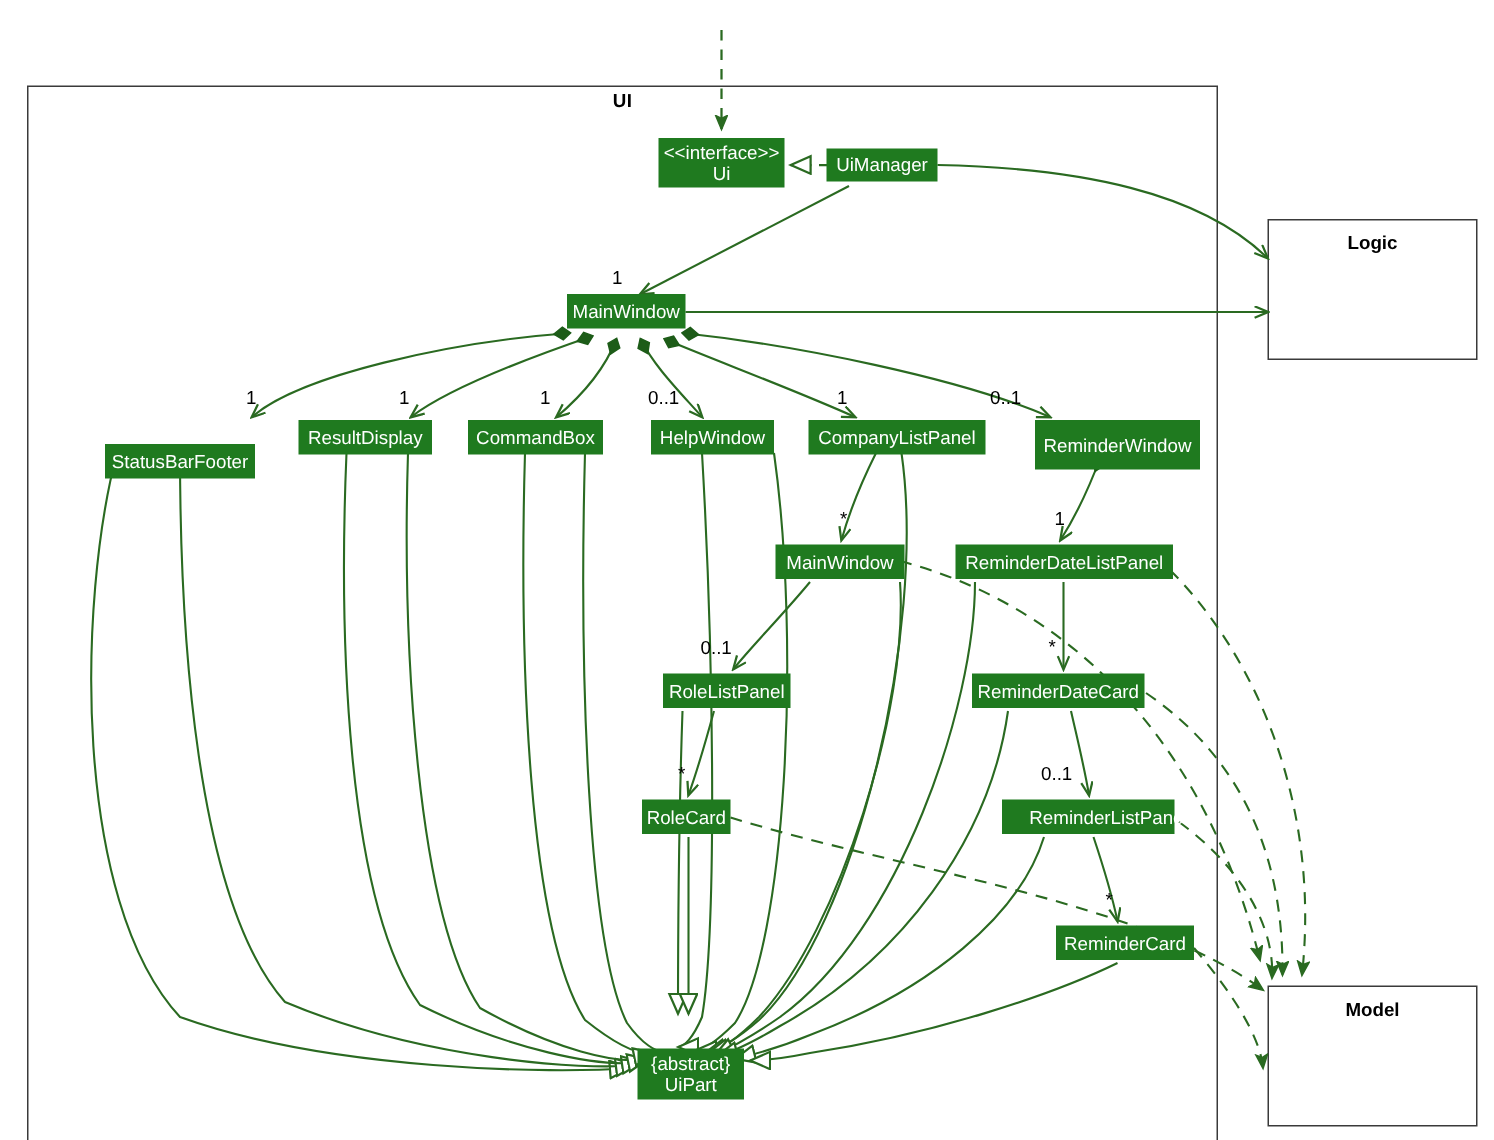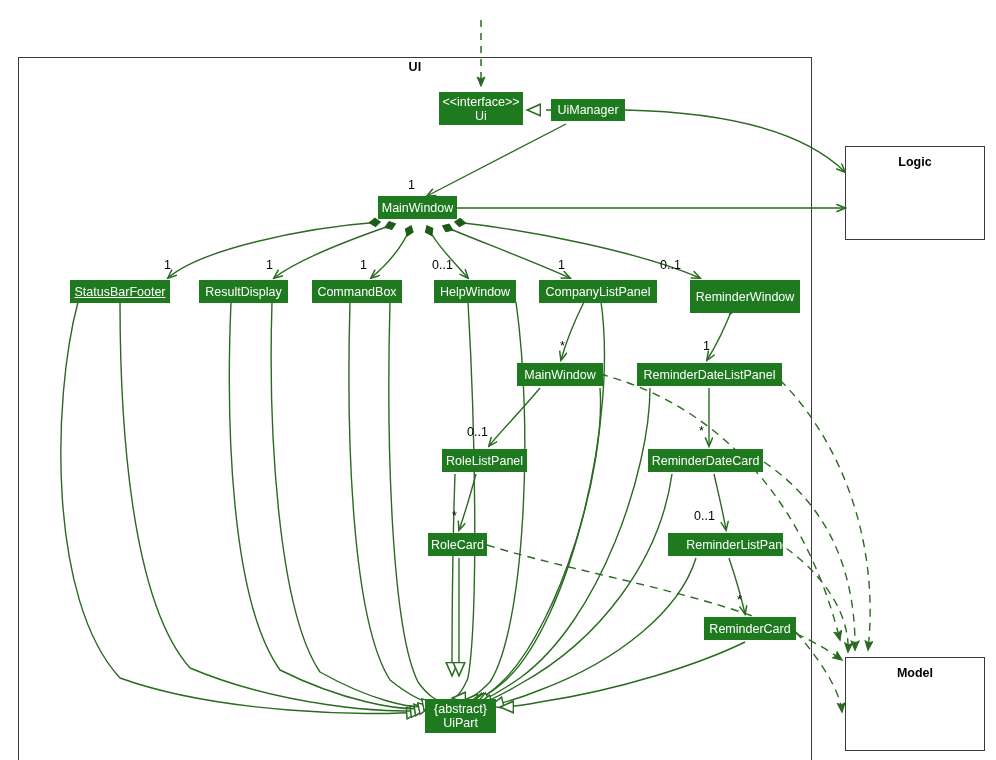--- a/index.html
+++ b/index.html
@@ -180,21 +180,21 @@
   </div>
 
   <div class="node" style="left:551px; top:99px; width:74px; height:22px;">
     <span class="l1">UiManager</span>
   </div>
 
   <div class="node" style="left:378px; top:196px; width:79px; height:23px;">
     <span class="l1">MainWindow</span>
   </div>
 
-  <div class="node" style="left:70px; top:280px; width:100px; height:23px;text-decoration:underline;">
+  <div class="node" style="left:70px; top:296px; width:100px; height:23px;">
     <span class="l1">StatusBarFooter</span>
   </div>
 
   <div class="node" style="left:199px; top:280px; width:89px; height:23px;">
     <span class="l1">ResultDisplay</span>
   </div>
 
   <div class="node" style="left:312px; top:280px; width:90px; height:23px;">
     <span class="l1">CommandBox</span>
   </div>

